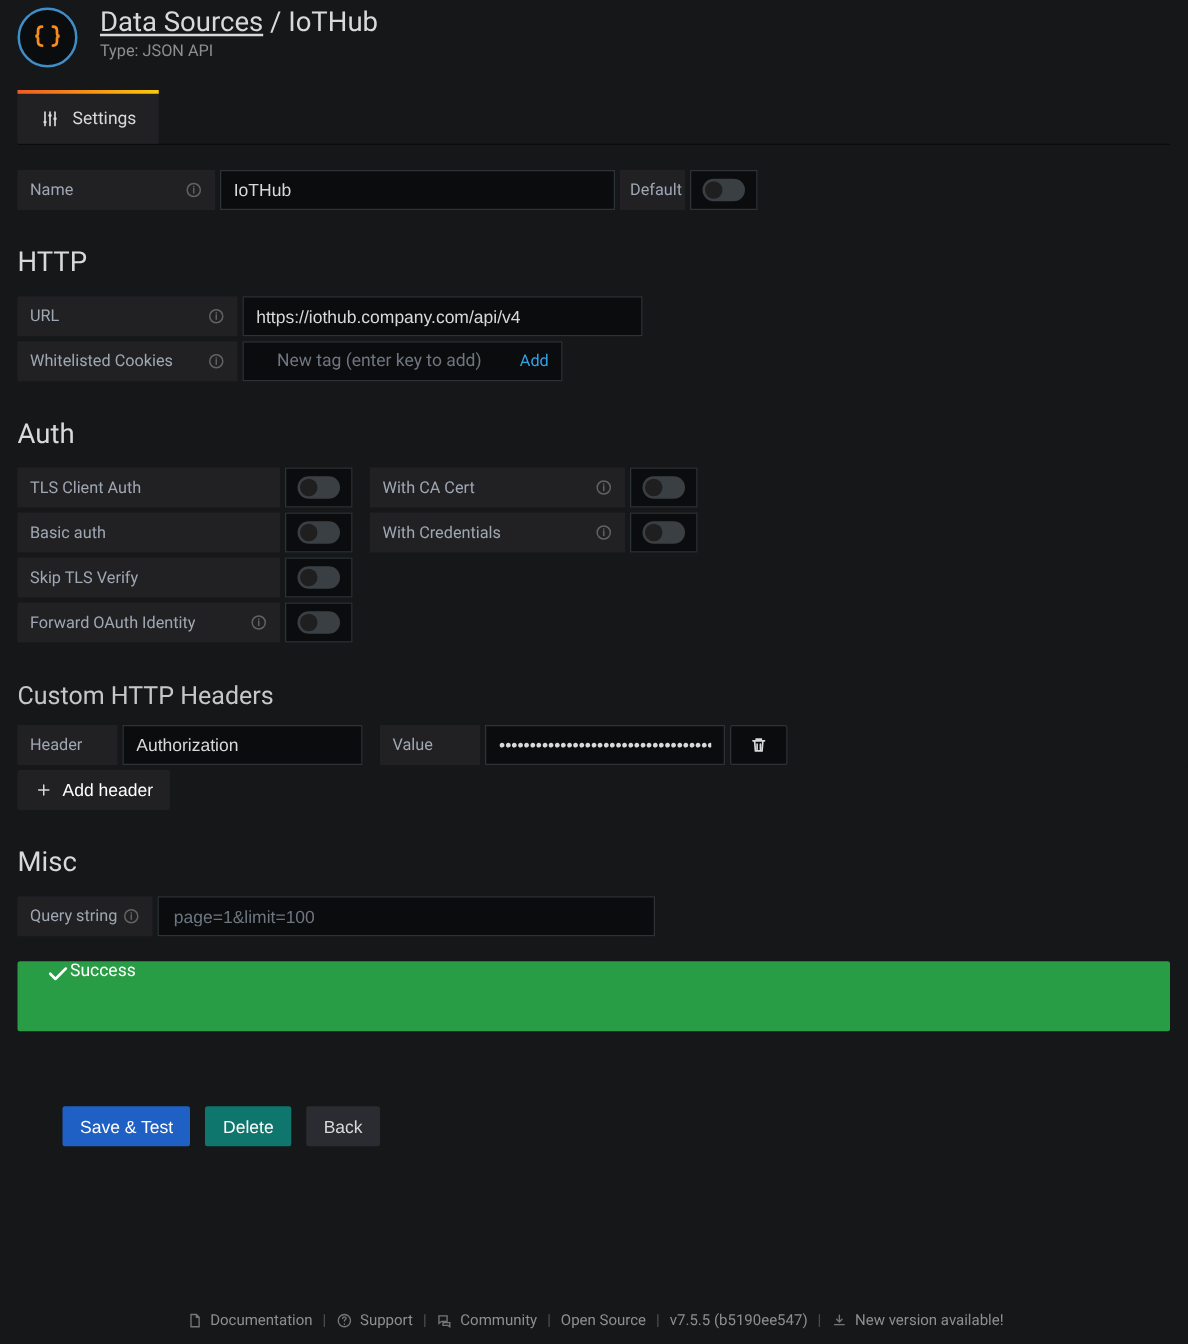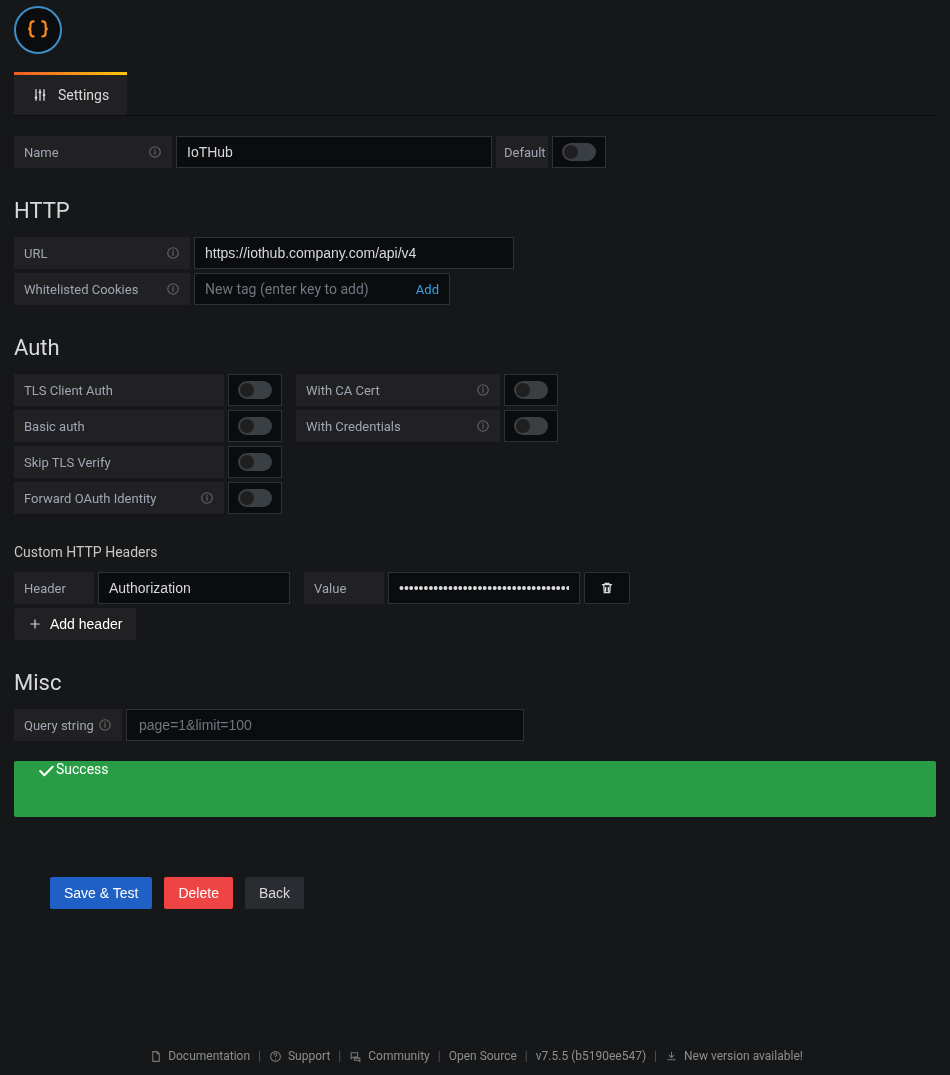--- a/index.html
+++ b/index.html
@@ -59,44 +59,44 @@
   .input.w-name { width: 316px; }
   .input.w-url  { width: 320px; }
   .input.w-hdr  { width: 192px; }
   .input.w-hdrval{ width: 192px; }
   .input.w-qs   { width: 398px; padding-left: 12px; }
   .tag-input {
     background: #0b0c0e; border: 1px solid #2c3235;
     height: 32px; display: flex; align-items: center; padding: 0 10px; gap: 14px;
     font-size: 14px; width: 256px;
   }
-  .tag-input .ph { color: #6e7680; flex: 1; }
+  .tag-input .ph { color: #6e7680; flex: 1; text-align: center; }
   .tag-input .add { color: #33a2e5; font-size: 13px; }
   .switch-cell {
     background: #0b0c0e; border: 1px solid #2c3235; height: 32px;
     display: flex; align-items: center; justify-content: center; width: 54px;
   }
   .switch {
     width: 34px; height: 18px; border-radius: 9px; background: #3a3f44;
     position: relative;
   }
   .switch::after {
     content: ""; position: absolute; left: 2px; top: 2px;
     width: 14px; height: 14px; border-radius: 50%; background: #1f1f20;
   }
   section { margin-top: 30px; margin-bottom: 8px;}
   h2.section { font-size: 22px; font-weight: 400; color: #d8d9da; margin-bottom: 14px; }
-  h3.section { font-size: 14px; font-weight: 400; color: #c7c7c7; margin-bottom: 12px; margin-top: 20px; }
+  h3.section { font-size: 20px; font-weight: 400; color: #c7c7c7; margin-bottom: 12px; margin-top: 20px; }
   .btn {
     height: 32px; padding: 0 14px; border: none; border-radius: 2px;
     font-size: 14px; color: #fff; cursor: pointer; display: inline-flex; align-items: center; gap: 8px;
   }
   .btn-secondary { background: #2b2c31; color: #d8d9da; }
   .btn-primary { background: #1f60c4; }
-  .btn-danger  { background: #ef4444; }
+  .btn-danger  { background: #0f766e; }
   .btn-icon { width: 46px; justify-content: center; background:#0b0c0e; border:1px solid #2c3235; }
   .btn-inline { background:#212124; }
   .alert-success {
     background: #299c46; color: #fff; height: 56px;
     display: flex; align-items: flex-start; padding: 0 22px;
     margin-top: 20px; border-radius: 2px;
   }
   .alert-success svg { width: 20px; height: 20px; }
   .actions { display: flex; gap: 12px; margin-top: 60px; margin-left: 36px; }
   
@@ -114,20 +114,28 @@
 
 <div class="page">
 
   <div class="page-header">
     <div class="plugin-logo">
       <svg viewBox="0 0 24 24">
         <path fill="none" stroke="#f68d1e" stroke-width="2" stroke-linecap="round" d="M8 4c-2 0-3 1-3 3v2c0 1.5-1 2-2 2 1 0 2 .5 2 2v2c0 2 1 3 3 3
                  M16 4c2 0 3 1 3 3v2c0 1.5 1 2 2 2-1 0-2 .5-2 2v2c0 2-1 3-3 3"></path>
       </svg>
     </div>
+    <div>
+      <div class="page-title">
+        <a href="#">Data Sources</a><span> / </span><span>IoTHub</span>
+      </div>
+      <div class="page-sub">
+        <span>Type: </span><span>JSON API</span>
+      </div>
+    </div>
   </div>
 
   <div class="tab-bar">
     <div class="tab">
       <svg viewBox="0 0 24 24">
         <path stroke="#d8d9da" stroke-width="2" stroke-linecap="round" fill="none" d="M6 4v10M6 18v2M12 4v2M12 10v10M18 4v6M18 14v6"></path>
         <circle cx="6" cy="16" r="2" fill="#d8d9da"></circle>
           <circle cx="12" cy="8" r="2" fill="#d8d9da"></circle>
           <circle cx="18" cy="12" r="2" fill="#d8d9da"></circle>
       </svg>

